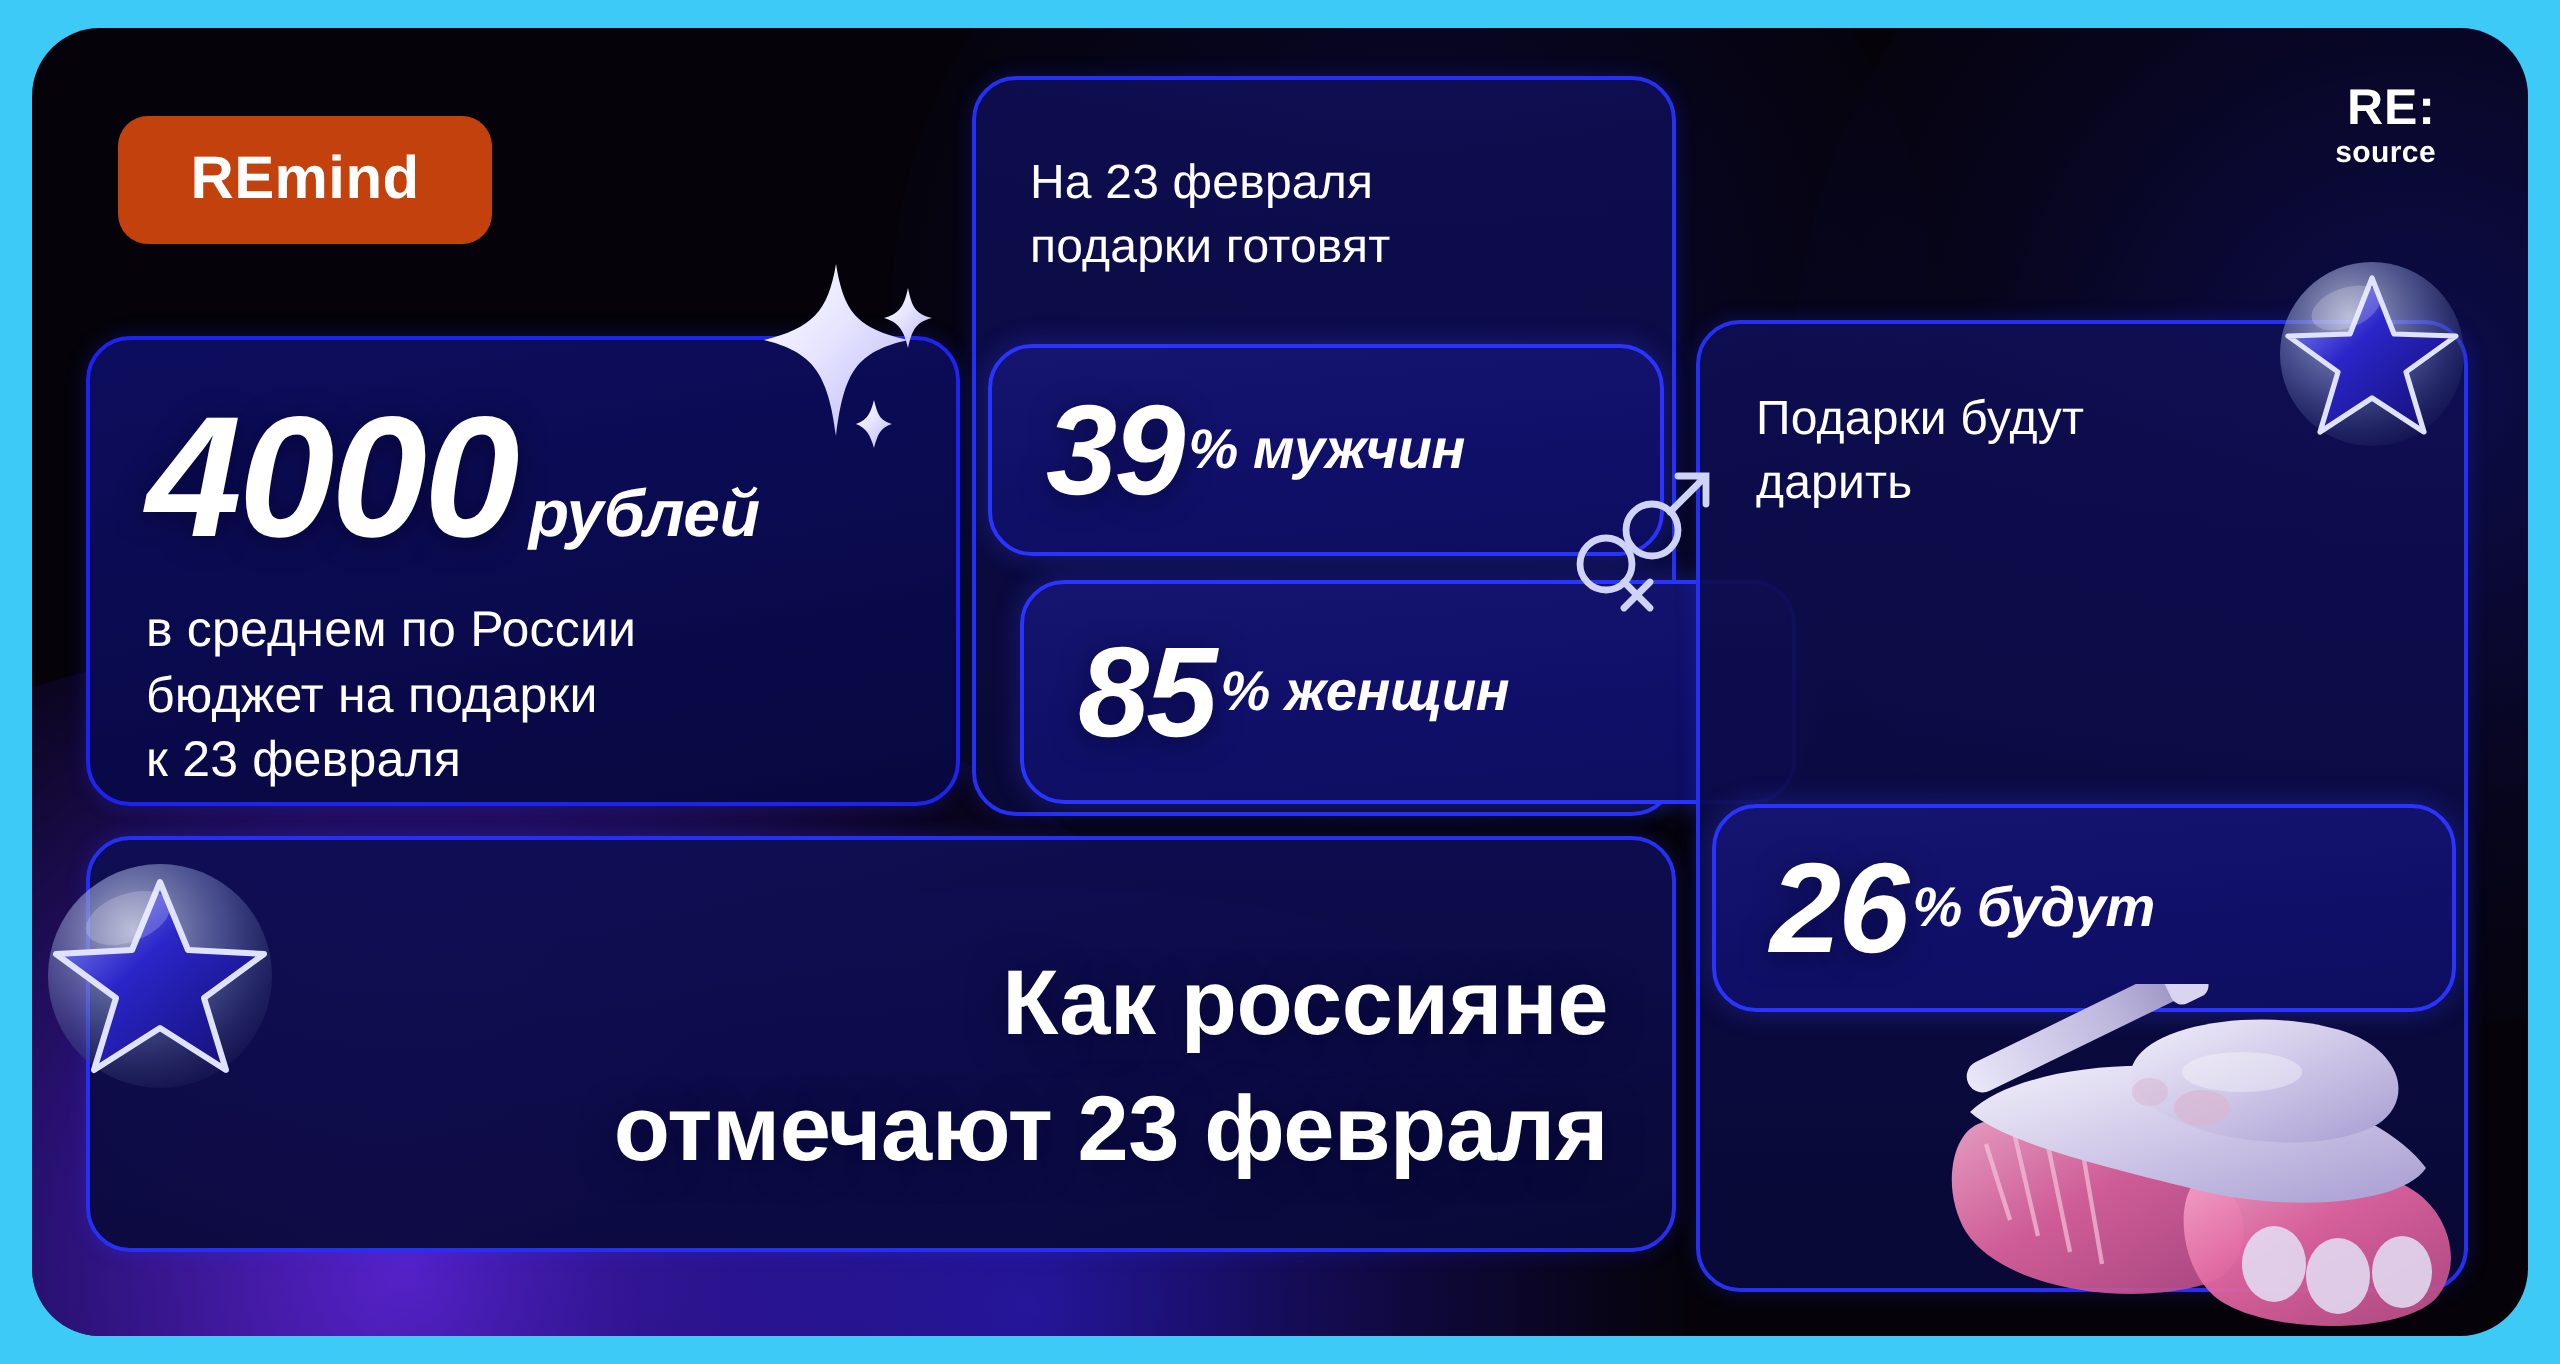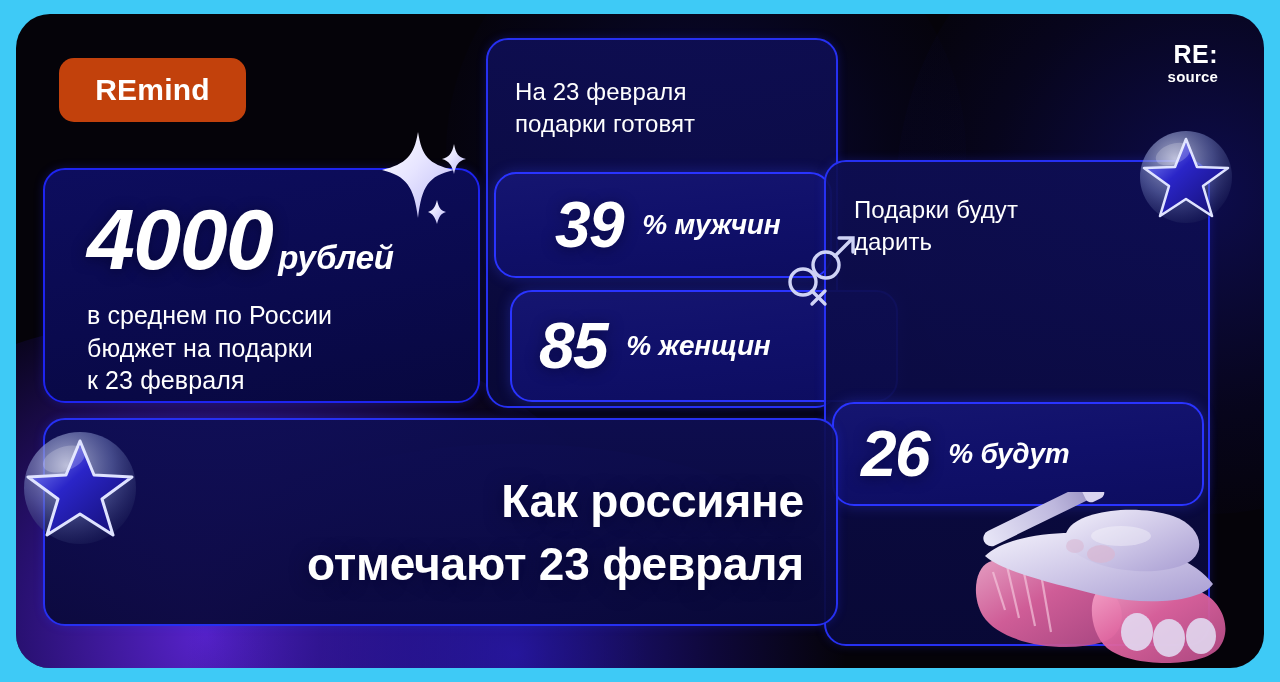--- a/index.html
+++ b/index.html
@@ -83,39 +83,39 @@
     text-shadow:0 2px 14px rgba(0,0,30,.5);
   }
   .unit {
     color:#fff; font-style:italic; font-weight:700; line-height:1;
     letter-spacing:-.2px;
   }
   .rowline { display:flex; align-items:baseline; }
 
   
   #card-budget { left:27px; top:154px; width:437px; height:235px; }
-  #card-budget .inner { padding:26px 0 0 28px;margin-left:14px; }
+  #card-budget .inner { padding:26px 0 0 28px; }
   #card-budget .bignum { font-size:86px; }
   #card-budget .unit { font-size:33px; margin-left:6px; }
   #card-budget .desc {
     color:#fff; font-size:25px; font-weight:400; line-height:1.3;
     margin-top:17px; letter-spacing:.1px;
   }
 
   
   #card-mid-outer { left:470px; top:24px; width:352px; height:370px; }
   #card-mid-outer > .ttl { position:absolute; left:27px; top:36px; width:300px; }
-  #card-39 { left:6px; top:132px; width:338px; height:106px;padding-left:32px; }
+  #card-39 { left:6px; top:132px; width:338px; height:106px; }
   #card-85 { left:22px; top:250px; width:388px; height:112px; }
   .pctcard .inner { height:100%; display:flex; align-items:center; padding-left:27px; }
   .pctcard .bignum { font-size:64px; }
-  .pctcard .unit { font-size:28px; margin-left:19px; }
-
-  
-  #card-right-outer { left:808px; top:146px; width:386px; height:486px; }
+  .pctcard .unit { font-size:28px; margin-left:3px; }
+
+  
+  #card-right-outer { left:832px; top:146px; width:386px; height:486px; }
   #card-right-outer > .ttl { position:absolute; left:28px; top:32px; width:320px; }
   #card-41 { left:6px; top:124px; width:372px; height:104px; }
   #card-26 { left:6px; top:240px; width:372px; height:104px; }
 
   
   #card-headline { left:27px; top:404px; width:795px; height:208px; }
   #card-headline .hl {
     position:absolute; right:32px; top:50px; width:700px;
     color:#fff; text-align:right; font-size:46px; font-weight:700;
     line-height:1.38; letter-spacing:-.2px;

